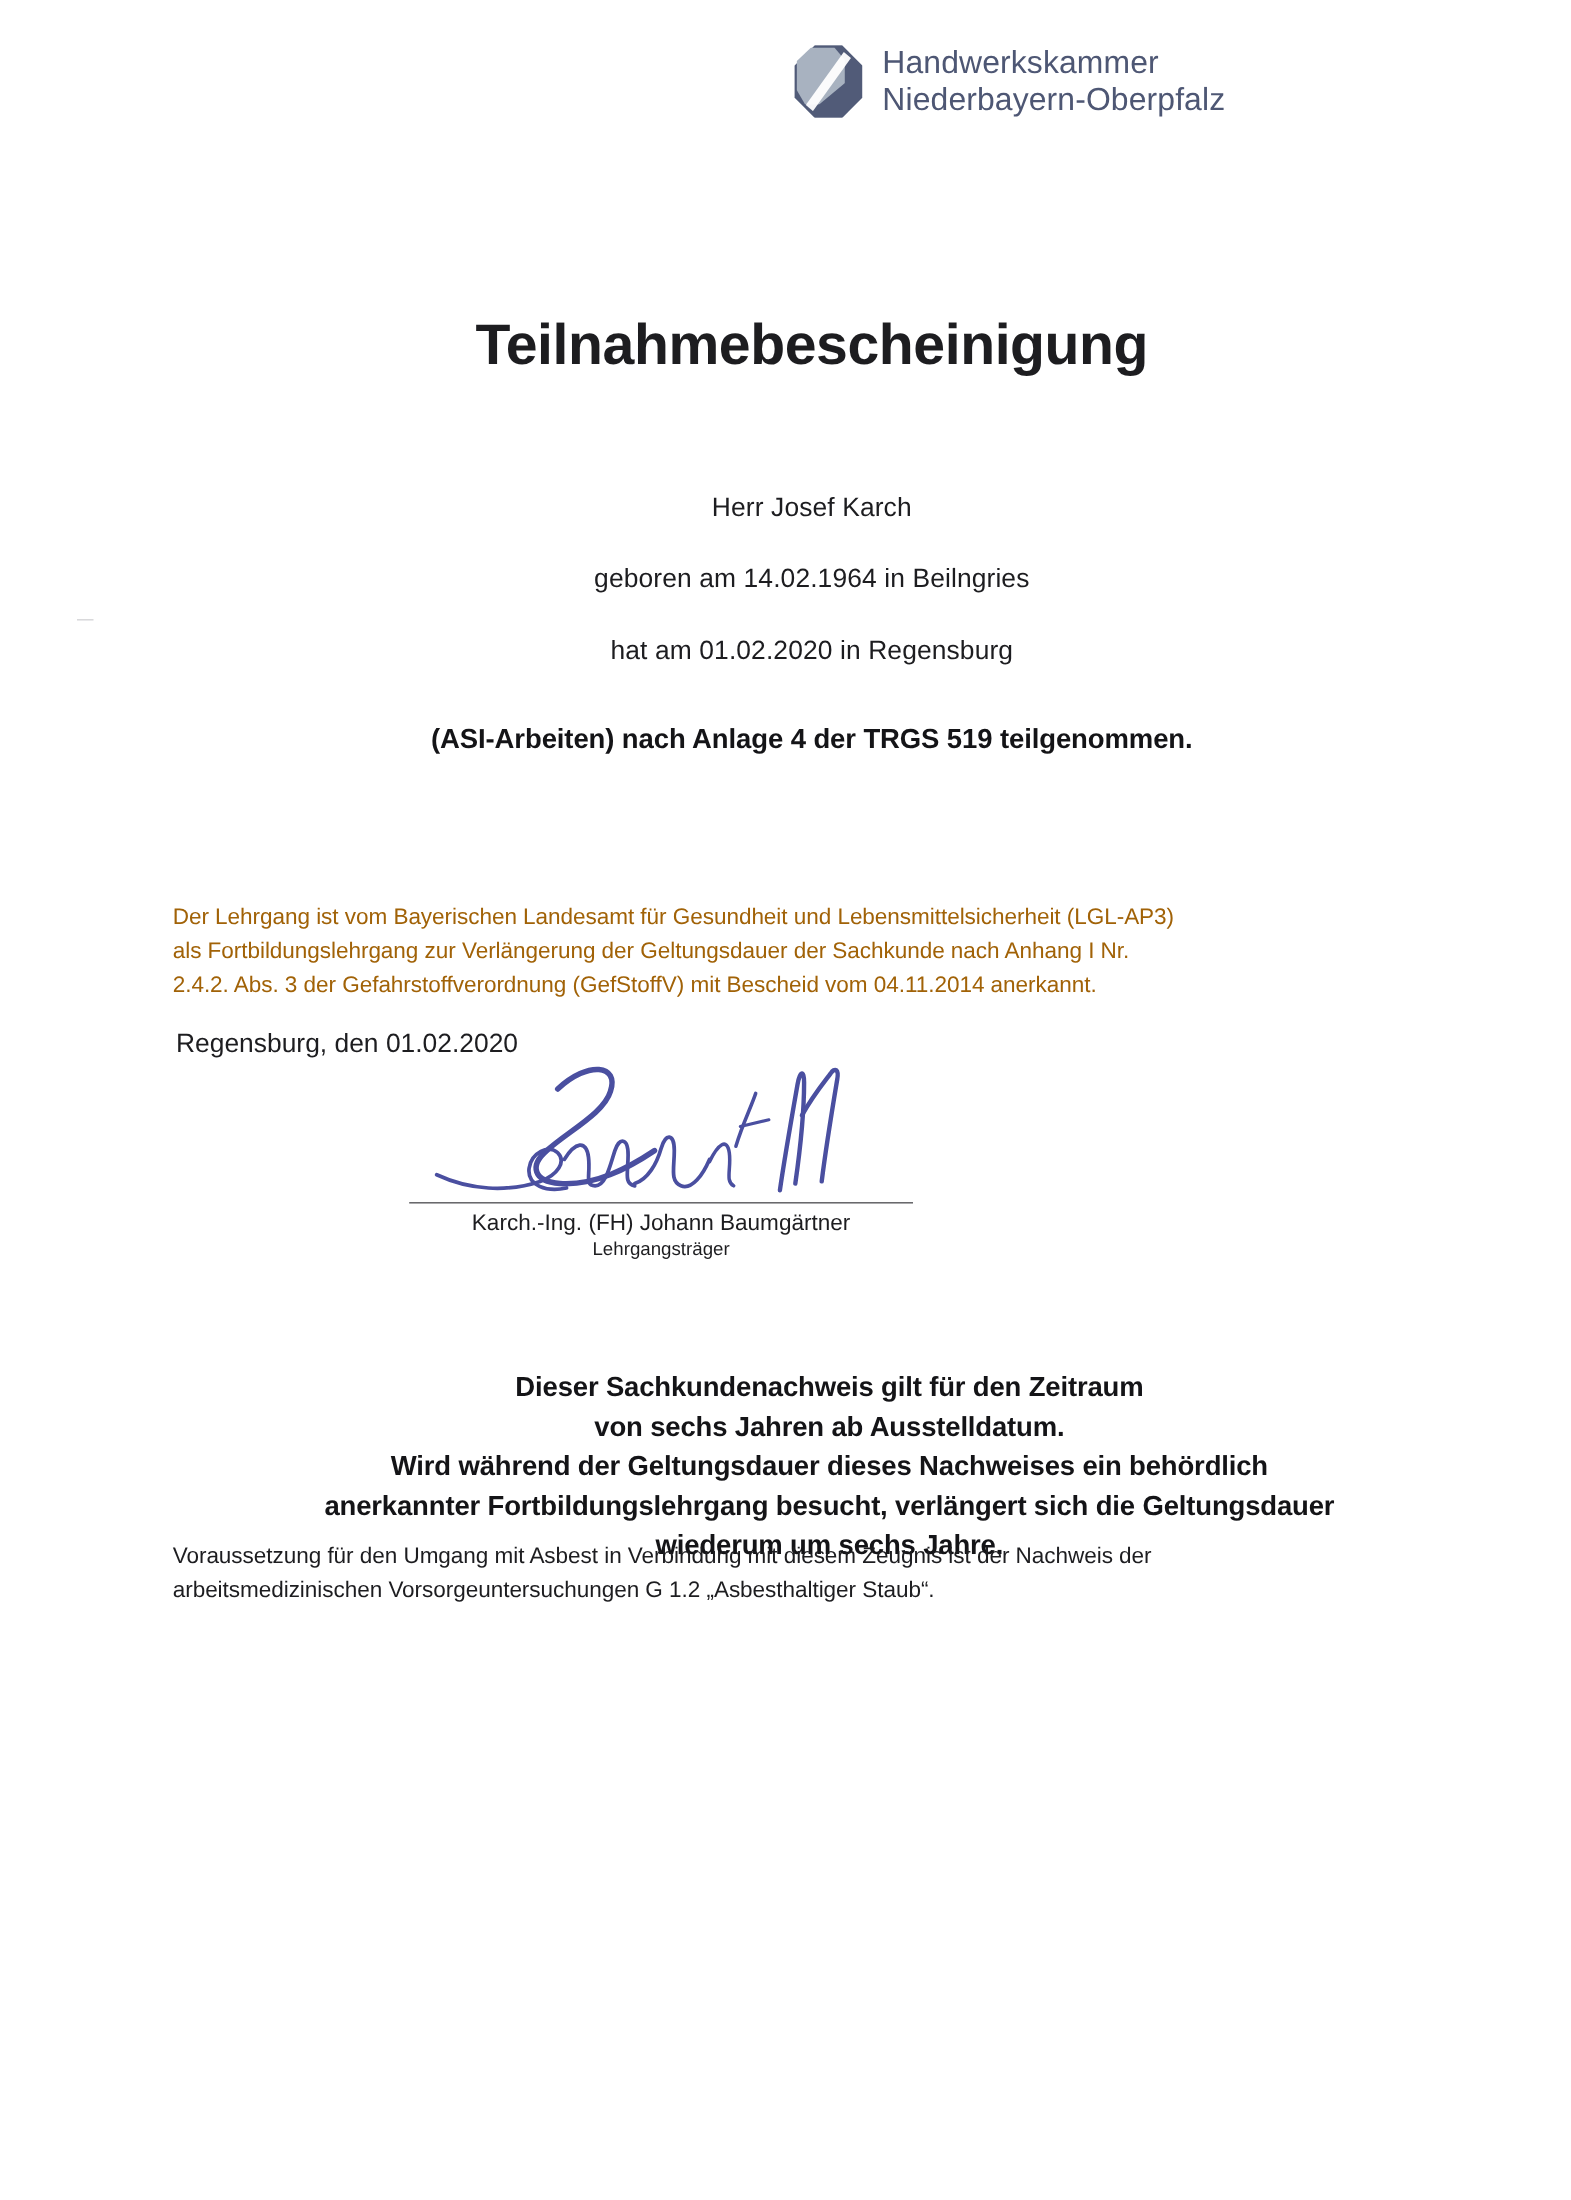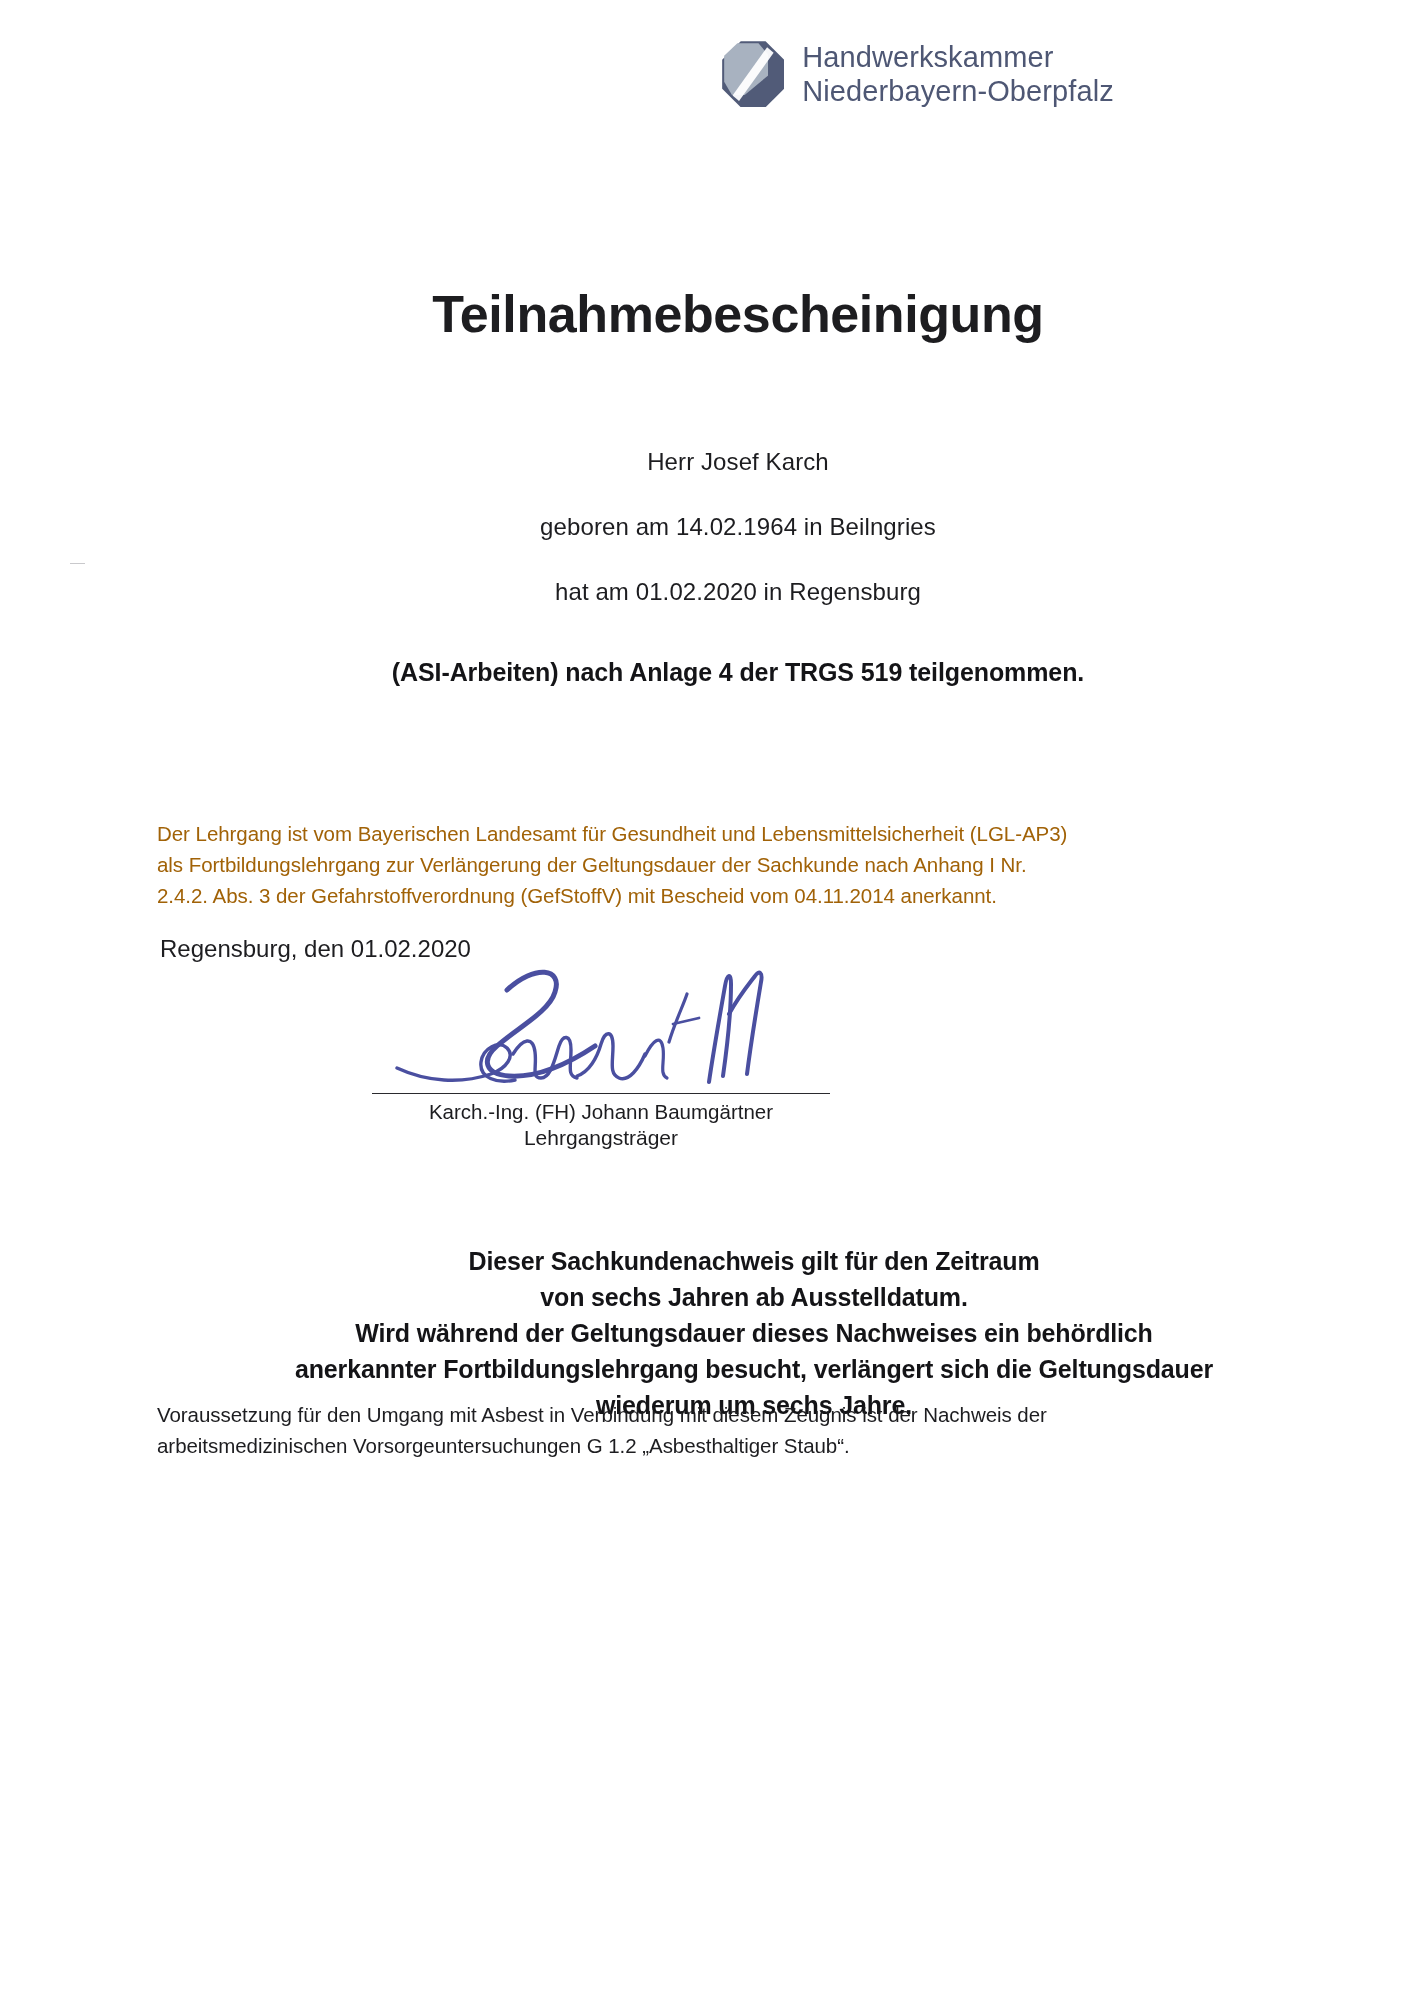--- a/index.html
+++ b/index.html
@@ -176,21 +176,21 @@
     font-size: 20.5px;
     color: #1d1d20;
     white-space: nowrap;
   }
   .sig-role {
     position: absolute;
     top: 166px;
     left: 0;
     width: 458px;
     text-align: center;
-    font-size: 21px;
+    font-size: 17px;
     color: #1d1d20;
   }
 
   
   .validity {
     position: absolute;
     top: 1243px;
     left: 16px;
     width: 100%;
     text-align: center;

